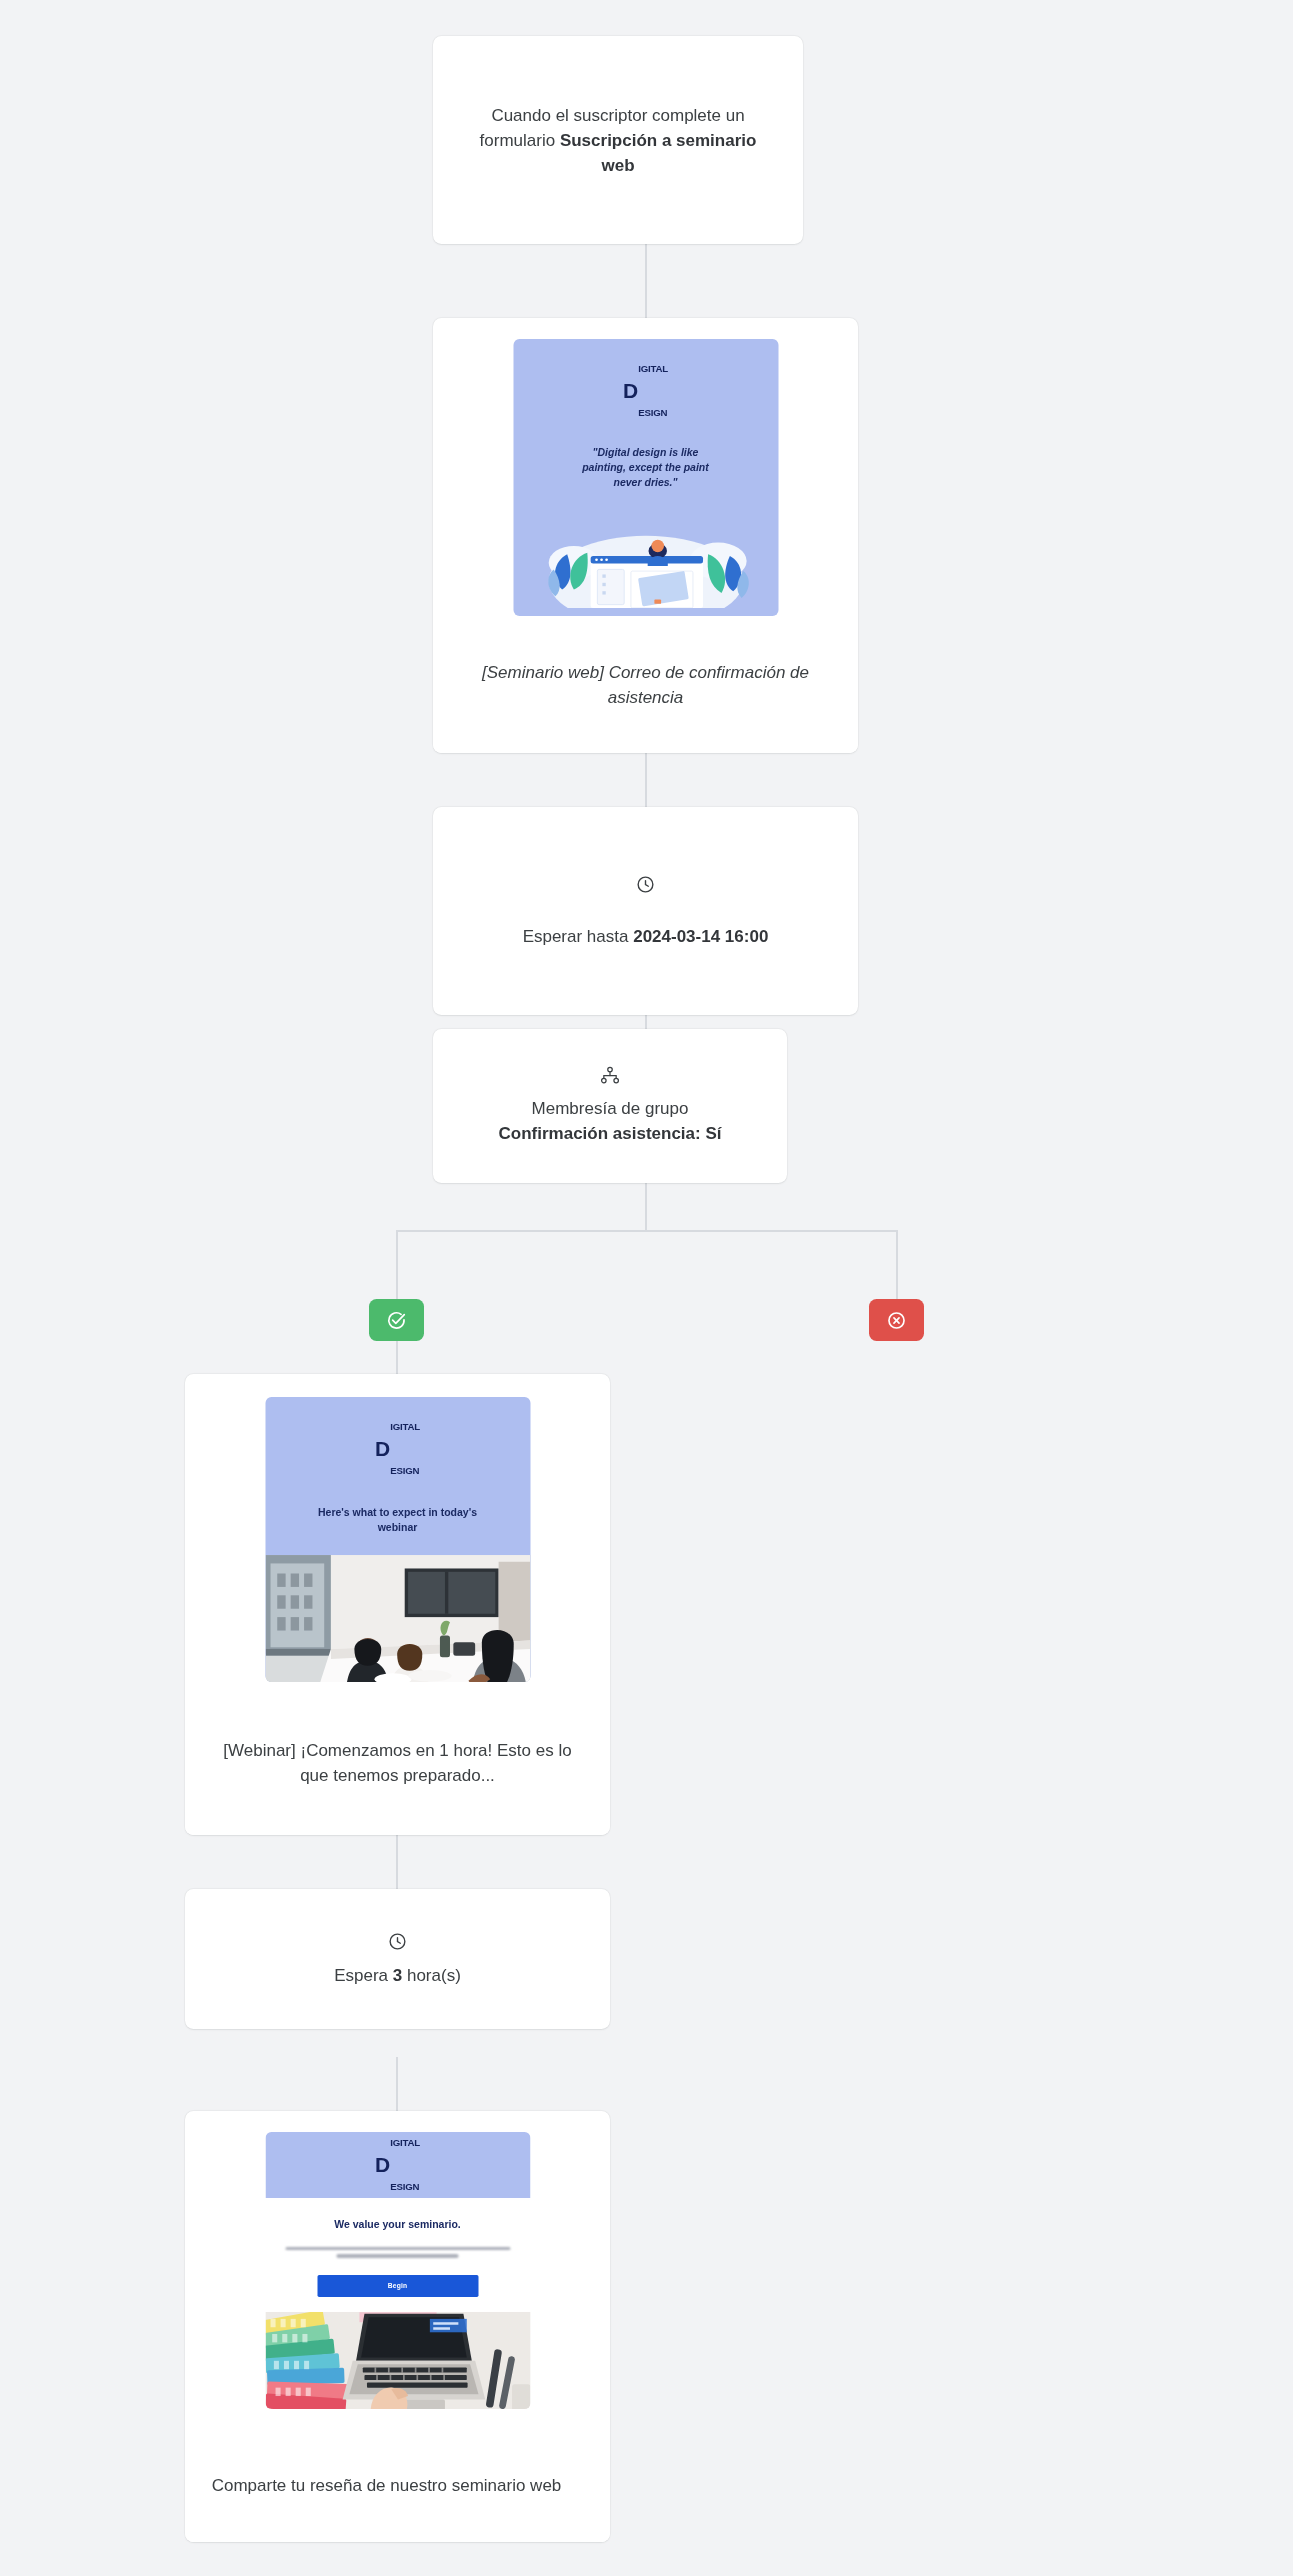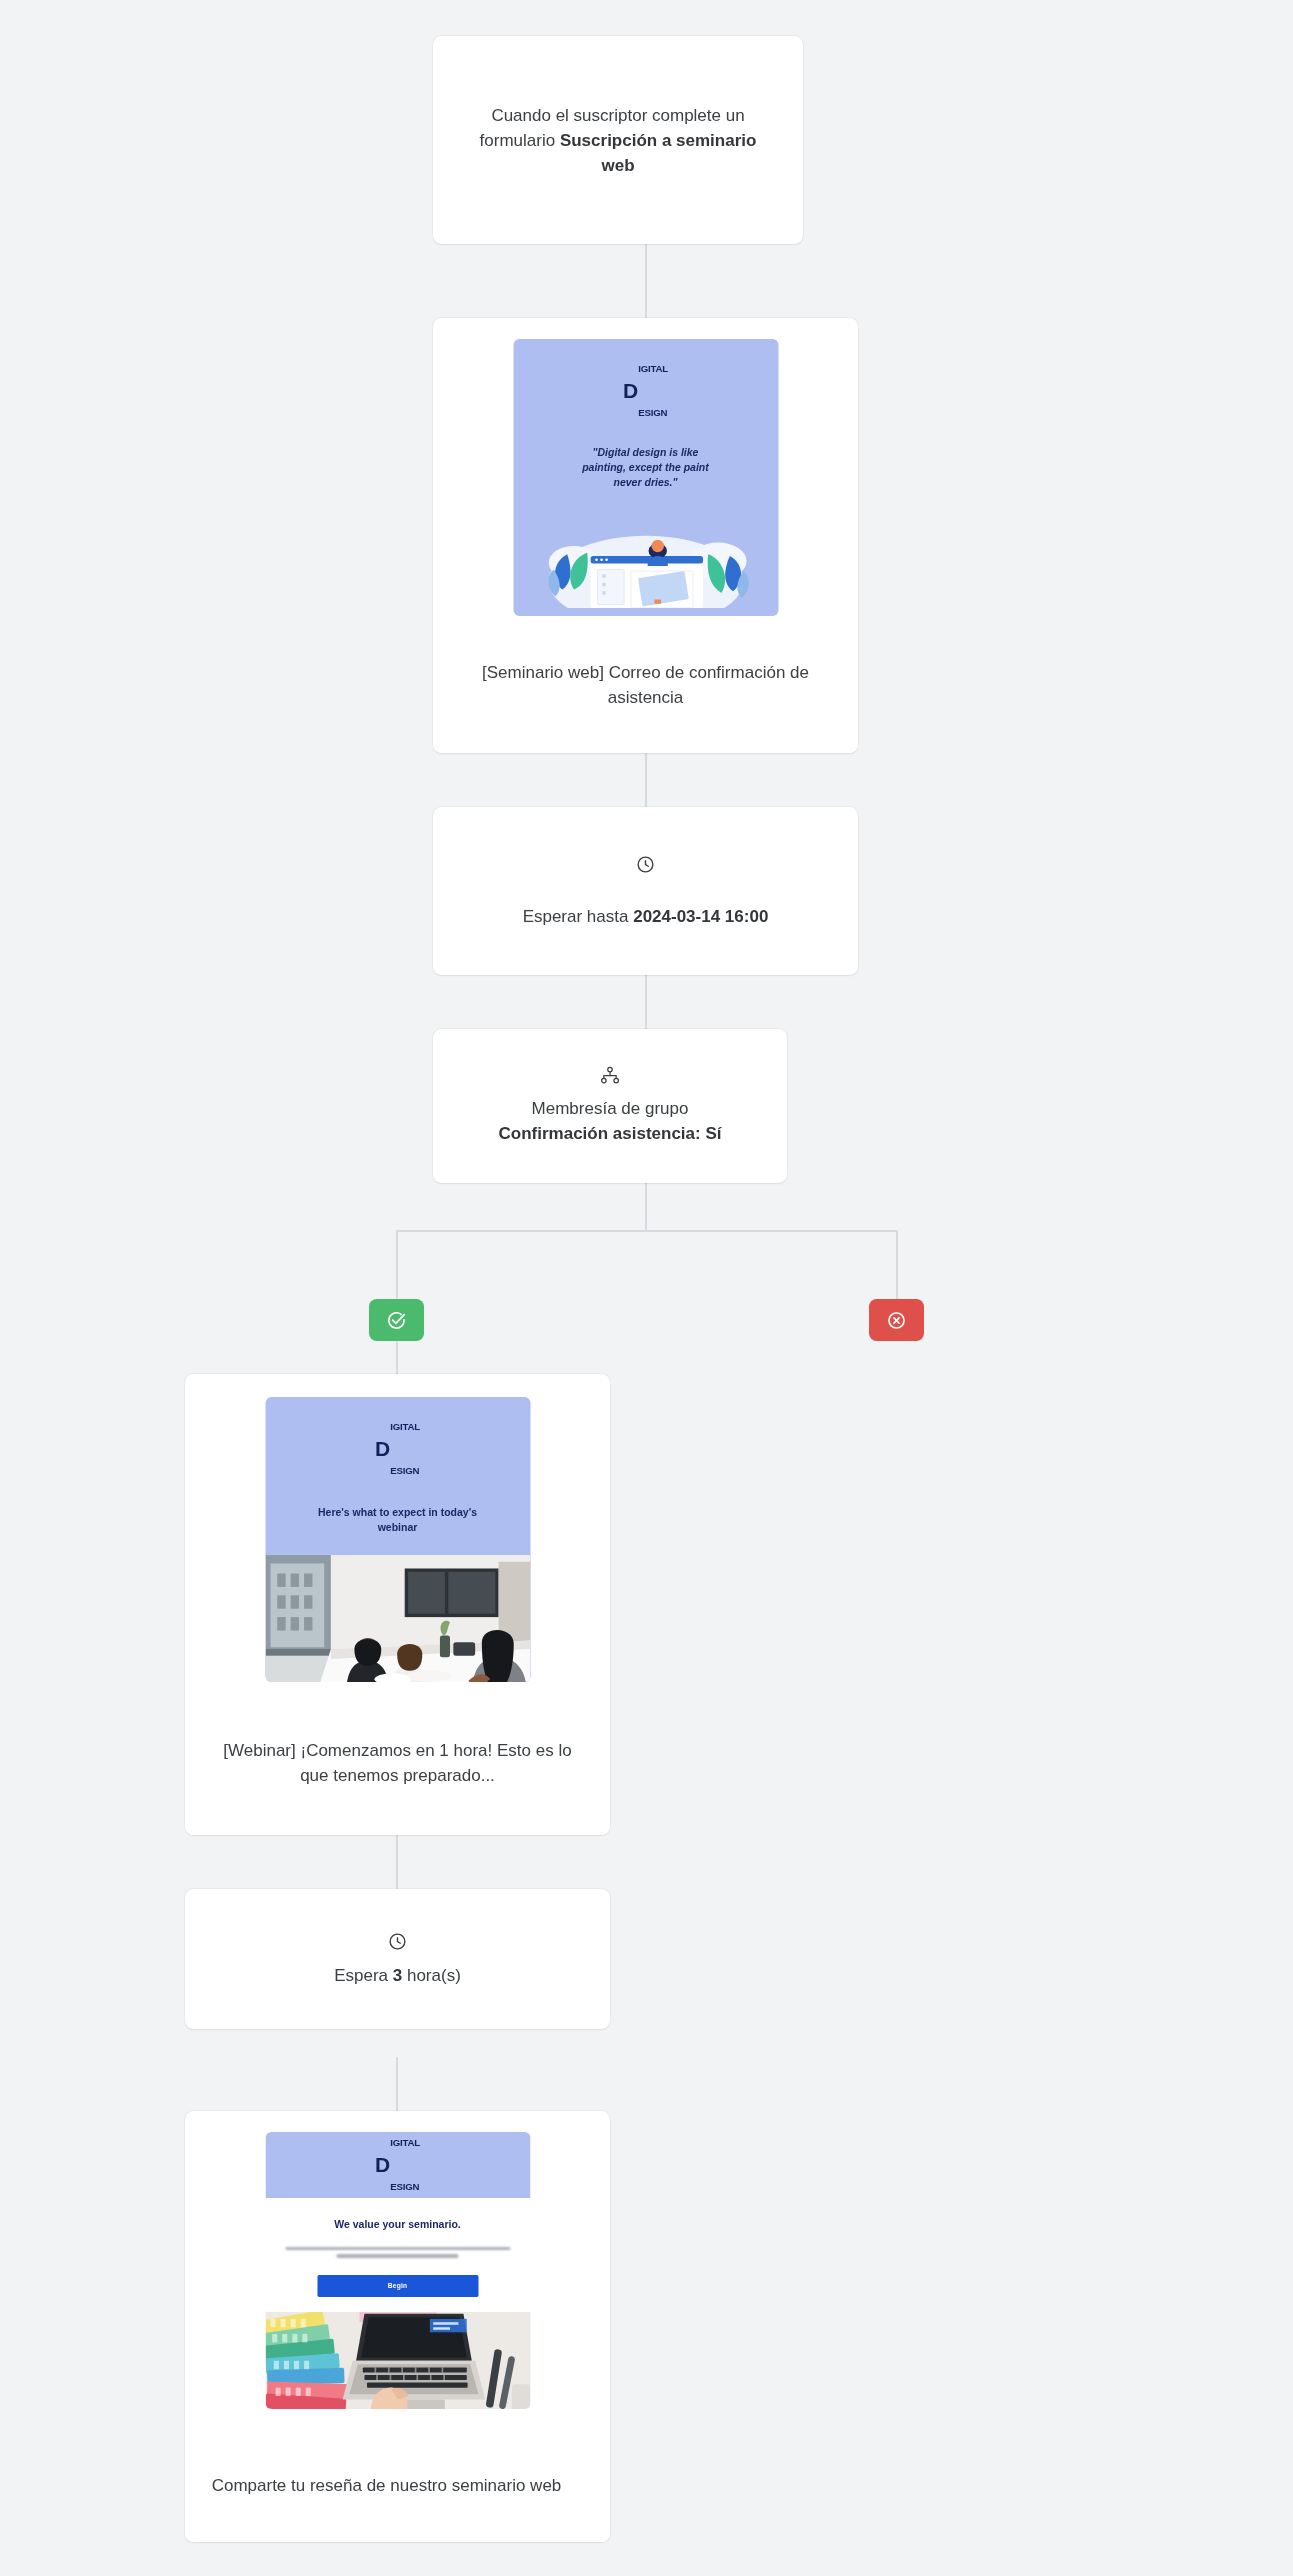--- a/index.html
+++ b/index.html
@@ -246,26 +246,26 @@
             </g>
 
             <ellipse cx="172" cy="50" rx="11" ry="9" fill="#1d2a5e"></ellipse>
             <circle cx="172" cy="44" r="7.5" fill="#ef8a57"></circle>
             <path d="M160 62 Q172 50 184 62 L184 68 L160 68 Z" fill="#2f6fd0"></path>
             <rect x="168" y="108" width="8" height="5" rx="1" fill="#ef8a57"></rect>
           </svg>
         </div>
       </div>
     </div>
-    <div class="email-caption" style="height:136px;">
+    <div class="email-caption" style="height:136px;font-style:italic;">
       <div class="card-text">[Seminario web] Correo de confirmación de asistencia</div>
     </div>
   </div>
 
-  <div class="card step" style="left:433px; top:807px; width:425px; height:168px;gap:18px;">
+  <div class="card step" style="left:433px; top:807px; width:425px; height:208px;gap:18px;">
     <span class="icon">
       <svg width="21" height="21" viewBox="0 0 24 24" fill="none" stroke="#3c4043" stroke-width="1.6" stroke-linecap="round">
         <circle cx="12" cy="12" r="8.4"></circle>
         <path d="M12 7.6 V12 L15.2 14"></path>
       </svg>
     </span>
     <div class="card-text">
       <span>Esperar hasta </span><b>2024-03-14 16:00</b>
     </div>
   </div>

